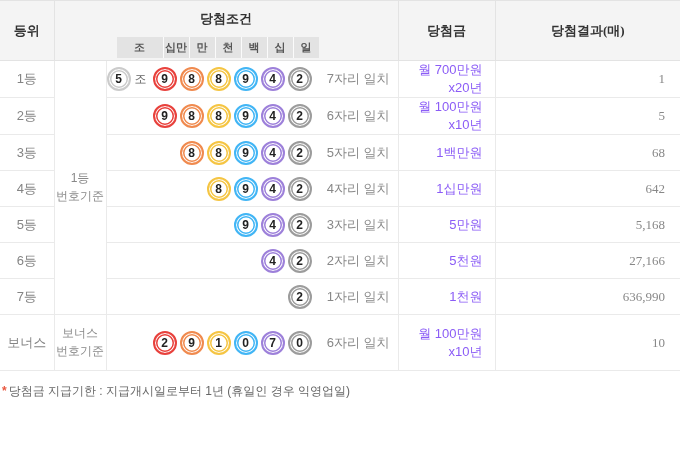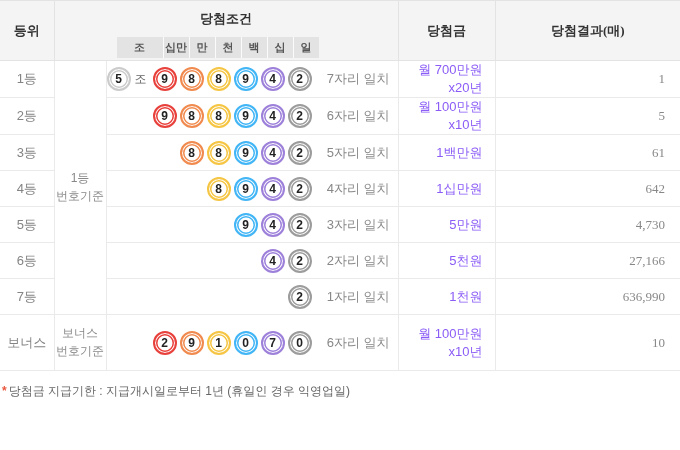--- a/index.html
+++ b/index.html
@@ -163,21 +163,21 @@
               <span class="ball" style="--c: #f08a4e;">8</span>
               <span class="ball" style="--c: #f5c543;">8</span>
               <span class="ball" style="--c: #41b5f5;">9</span>
               <span class="ball" style="--c: #9d80da;">4</span>
               <span class="ball" style="--c: #9c9c9c;">2</span>
             </div>
         <span class="match">5자리 일치</span>
       </div>
     </td>
     <td class="prize">1백만원</td>
-    <td class="count">61</td>
+    <td class="count">68</td>
   </tr>
 
   <tr class="r">
     <td class="rank">4등</td>
     <td class="cond">
       <div class="cond-inner">
         <div class="balls">
               <span class="ball" style="--c: #f5c543;">8</span>
               <span class="ball" style="--c: #41b5f5;">9</span>
               <span class="ball" style="--c: #9d80da;">4</span>
@@ -196,21 +196,21 @@
       <div class="cond-inner">
         <div class="balls">
               <span class="ball" style="--c: #41b5f5;">9</span>
               <span class="ball" style="--c: #9d80da;">4</span>
               <span class="ball" style="--c: #9c9c9c;">2</span>
             </div>
         <span class="match">3자리 일치</span>
       </div>
     </td>
     <td class="prize">5만원</td>
-    <td class="count">4,730</td>
+    <td class="count">5,168</td>
   </tr>
 
   <tr class="r">
     <td class="rank">6등</td>
     <td class="cond">
       <div class="cond-inner">
         <div class="balls">
               <span class="ball" style="--c: #9d80da;">4</span>
               <span class="ball" style="--c: #9c9c9c;">2</span>
             </div>

